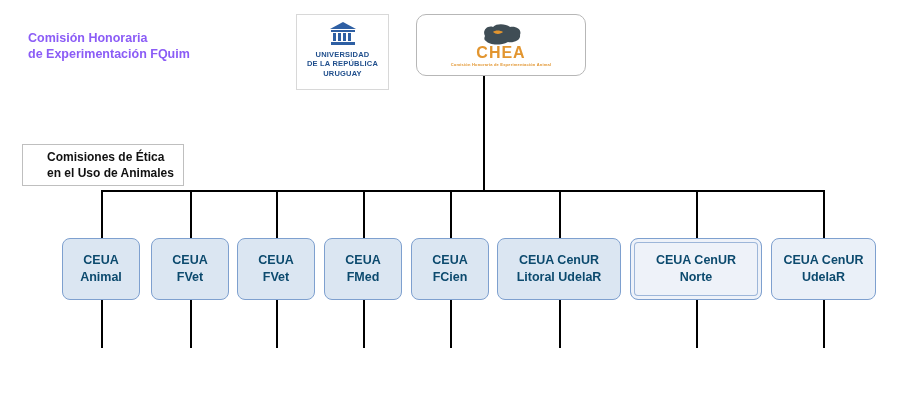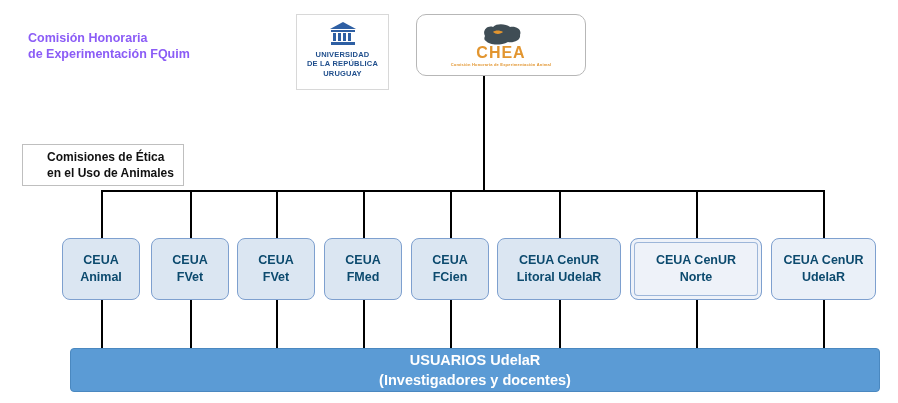--- a/index.html
+++ b/index.html
@@ -124,18 +124,14 @@
 
   <div class="v-line" style="left:101px;top:300px;height:48px;"></div>
   <div class="v-line" style="left:190px;top:300px;height:48px;"></div>
   <div class="v-line" style="left:276px;top:300px;height:48px;"></div>
   <div class="v-line" style="left:363px;top:300px;height:48px;"></div>
   <div class="v-line" style="left:450px;top:300px;height:48px;"></div>
   <div class="v-line" style="left:559px;top:300px;height:48px;"></div>
   <div class="v-line" style="left:696px;top:300px;height:48px;"></div>
   <div class="v-line" style="left:823px;top:300px;height:48px;"></div>
 
-  <div class="users-bar">
-    <div>USUARIOS UdelaR</div>
-    <div>(Investigadores y docentes)</div>
-  </div>
 
 </div>
 
 </body></html>

